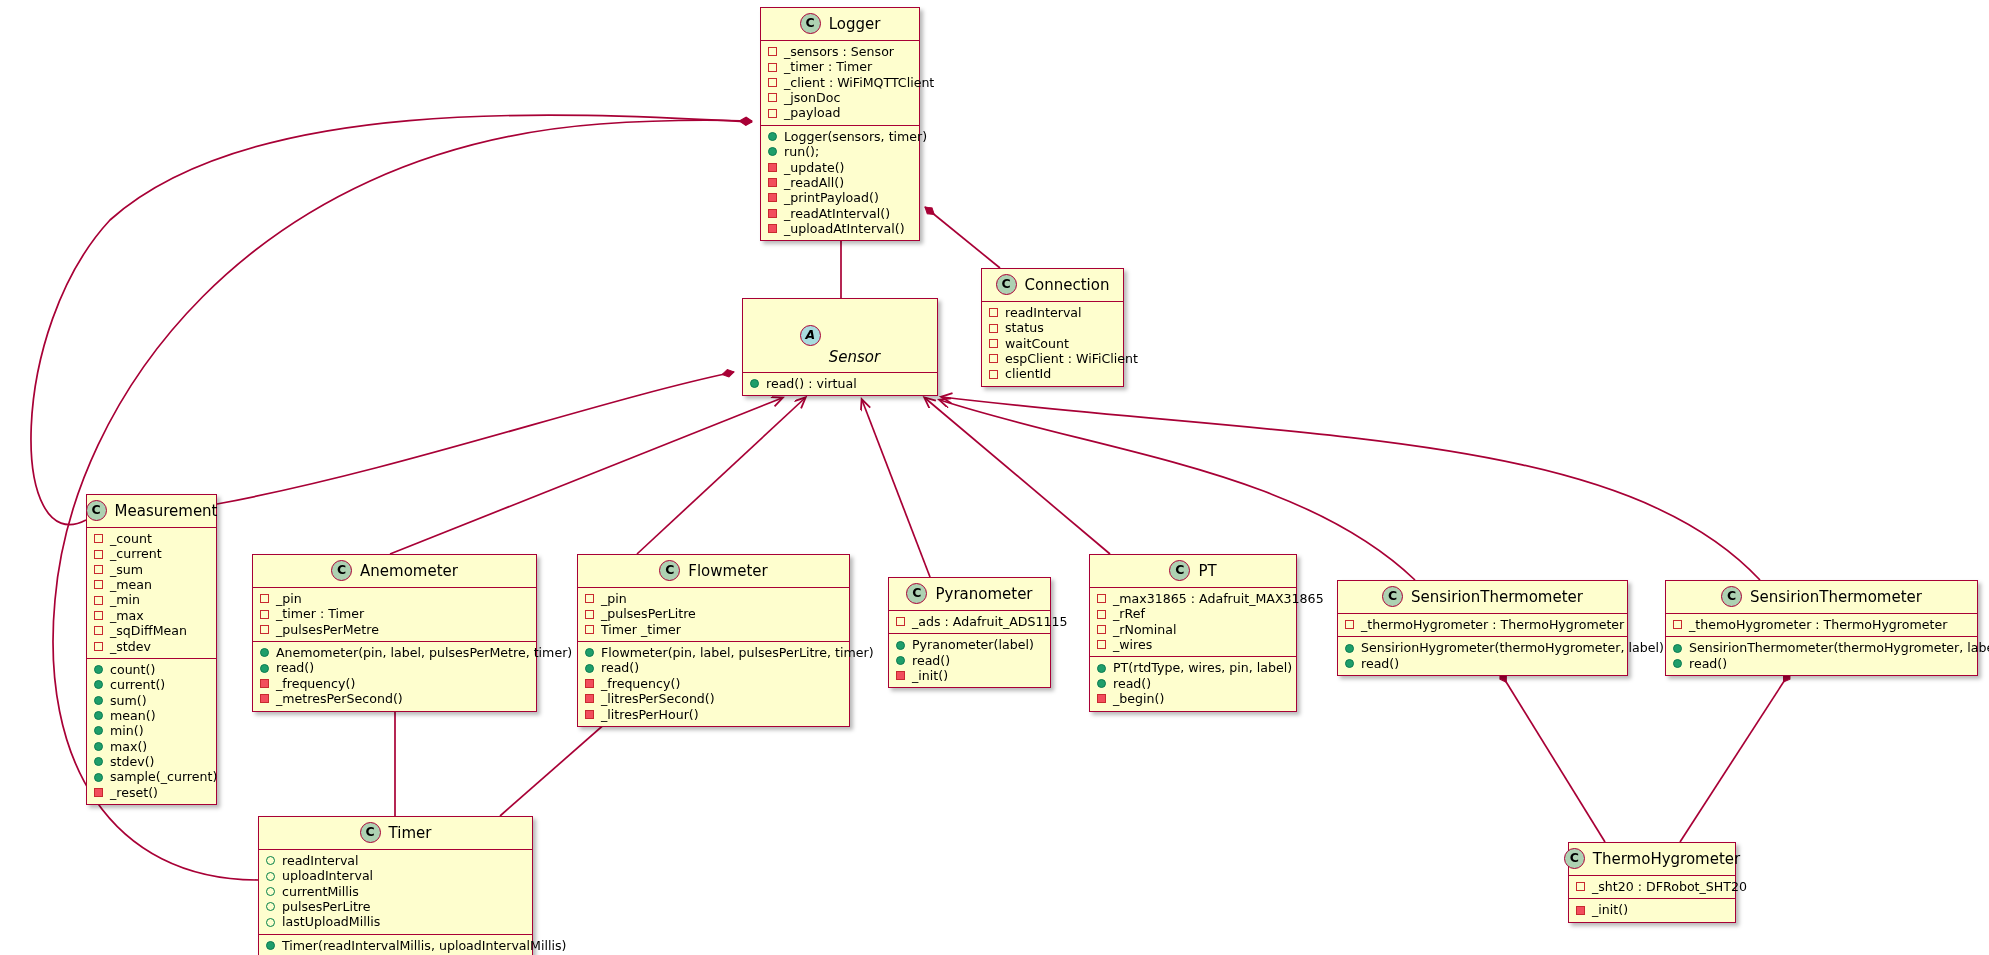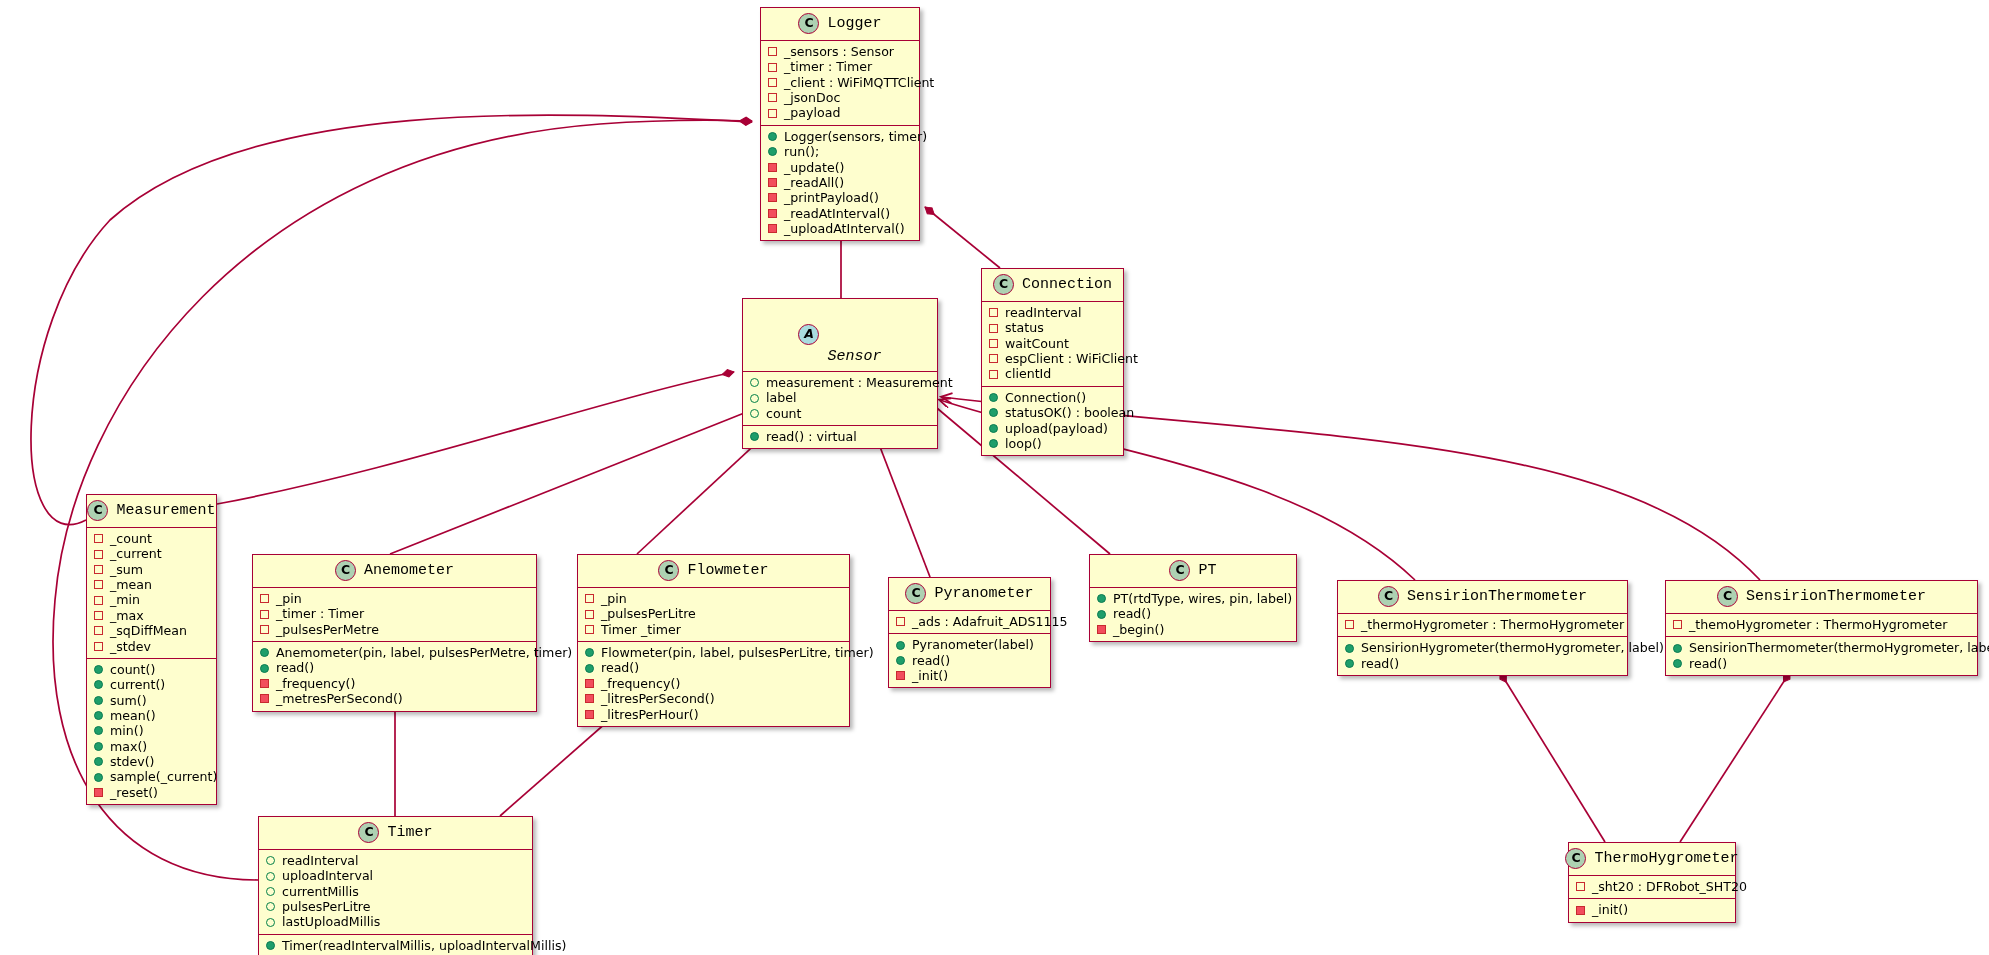--- a/index.html
+++ b/index.html
@@ -65,21 +65,20 @@
   .badge-abstract {
     background: #A9DCDF;
     border: 1.6px solid #A80036;
     color: #000000;
     font-style: italic;
   }
   .cls-title {
     font-size: 15px;
     color: #000000;
     white-space: nowrap;
-    font-family: Liberation Mono, monospace;
   }
   .abstract .cls-title {
     font-style: italic;
     margin-top: 44px;
   }
   .cls-section {
     padding: 3px 6px 4px 6px;
     text-align: right;
   }
   .cls-section + .cls-section {
@@ -239,34 +238,20 @@
         </div>
       </div>
     </div>
     <div class="uml-class abstract" style="left: 742px; top: 298px; width: 196px;">
       <div class="cls-header">
         <span class="cls-badge badge-abstract">A</span>
         <span class="cls-title">Sensor</span>
       </div>
       <div class="cls-section">
         <div class="member">
-          <span class="vis vis-protected-field"></span>
-          <span class="mem-label">measurement : Measurement</span>
-        </div>
-        <div class="member">
-          <span class="vis vis-protected-field"></span>
-          <span class="mem-label">label</span>
-        </div>
-        <div class="member">
-          <span class="vis vis-protected-field"></span>
-          <span class="mem-label">count</span>
-        </div>
-      </div>
-      <div class="cls-section">
-        <div class="member">
           <span class="vis vis-public-method"></span>
           <span class="mem-label">read() : virtual</span>
         </div>
       </div>
     </div>
     <div class="uml-class" style="left: 981px; top: 268px; width: 143px;">
       <div class="cls-header">
         <span class="cls-badge badge-class">C</span>
         <span class="cls-title">Connection</span>
       </div>
@@ -285,38 +270,20 @@
         </div>
         <div class="member">
           <span class="vis vis-private-field"></span>
           <span class="mem-label">espClient : WiFiClient</span>
         </div>
         <div class="member">
           <span class="vis vis-private-field"></span>
           <span class="mem-label">clientId</span>
         </div>
       </div>
-      <div class="cls-section">
-        <div class="member">
-          <span class="vis vis-public-method"></span>
-          <span class="mem-label">Connection()</span>
-        </div>
-        <div class="member">
-          <span class="vis vis-public-method"></span>
-          <span class="mem-label">statusOK() : boolean</span>
-        </div>
-        <div class="member">
-          <span class="vis vis-public-method"></span>
-          <span class="mem-label">upload(payload)</span>
-        </div>
-        <div class="member">
-          <span class="vis vis-public-method"></span>
-          <span class="mem-label">loop()</span>
-        </div>
-      </div>
     </div>
     <div class="uml-class" style="left: 86px; top: 494px; width: 131px;">
       <div class="cls-header">
         <span class="cls-badge badge-class">C</span>
         <span class="cls-title">Measurement</span>
       </div>
       <div class="cls-section">
         <div class="member">
           <span class="vis vis-private-field"></span>
           <span class="mem-label">_count</span>
@@ -492,20 +459,38 @@
         <div class="member">
           <span class="vis vis-private-method"></span>
           <span class="mem-label">_init()</span>
         </div>
       </div>
     </div>
     <div class="uml-class" style="left: 1089px; top: 554px; width: 208px;">
       <div class="cls-header">
         <span class="cls-badge badge-class">C</span>
         <span class="cls-title">PT</span>
+      </div>
+      <div class="cls-section">
+        <div class="member">
+          <span class="vis vis-private-field"></span>
+          <span class="mem-label">_max31865 : Adafruit_MAX31865</span>
+        </div>
+        <div class="member">
+          <span class="vis vis-private-field"></span>
+          <span class="mem-label">_rRef</span>
+        </div>
+        <div class="member">
+          <span class="vis vis-private-field"></span>
+          <span class="mem-label">_rNominal</span>
+        </div>
+        <div class="member">
+          <span class="vis vis-private-field"></span>
+          <span class="mem-label">_wires</span>
+        </div>
       </div>
       <div class="cls-section">
         <div class="member">
           <span class="vis vis-public-method"></span>
           <span class="mem-label">PT(rtdType, wires, pin, label)</span>
         </div>
         <div class="member">
           <span class="vis vis-public-method"></span>
           <span class="mem-label">read()</span>
         </div>

